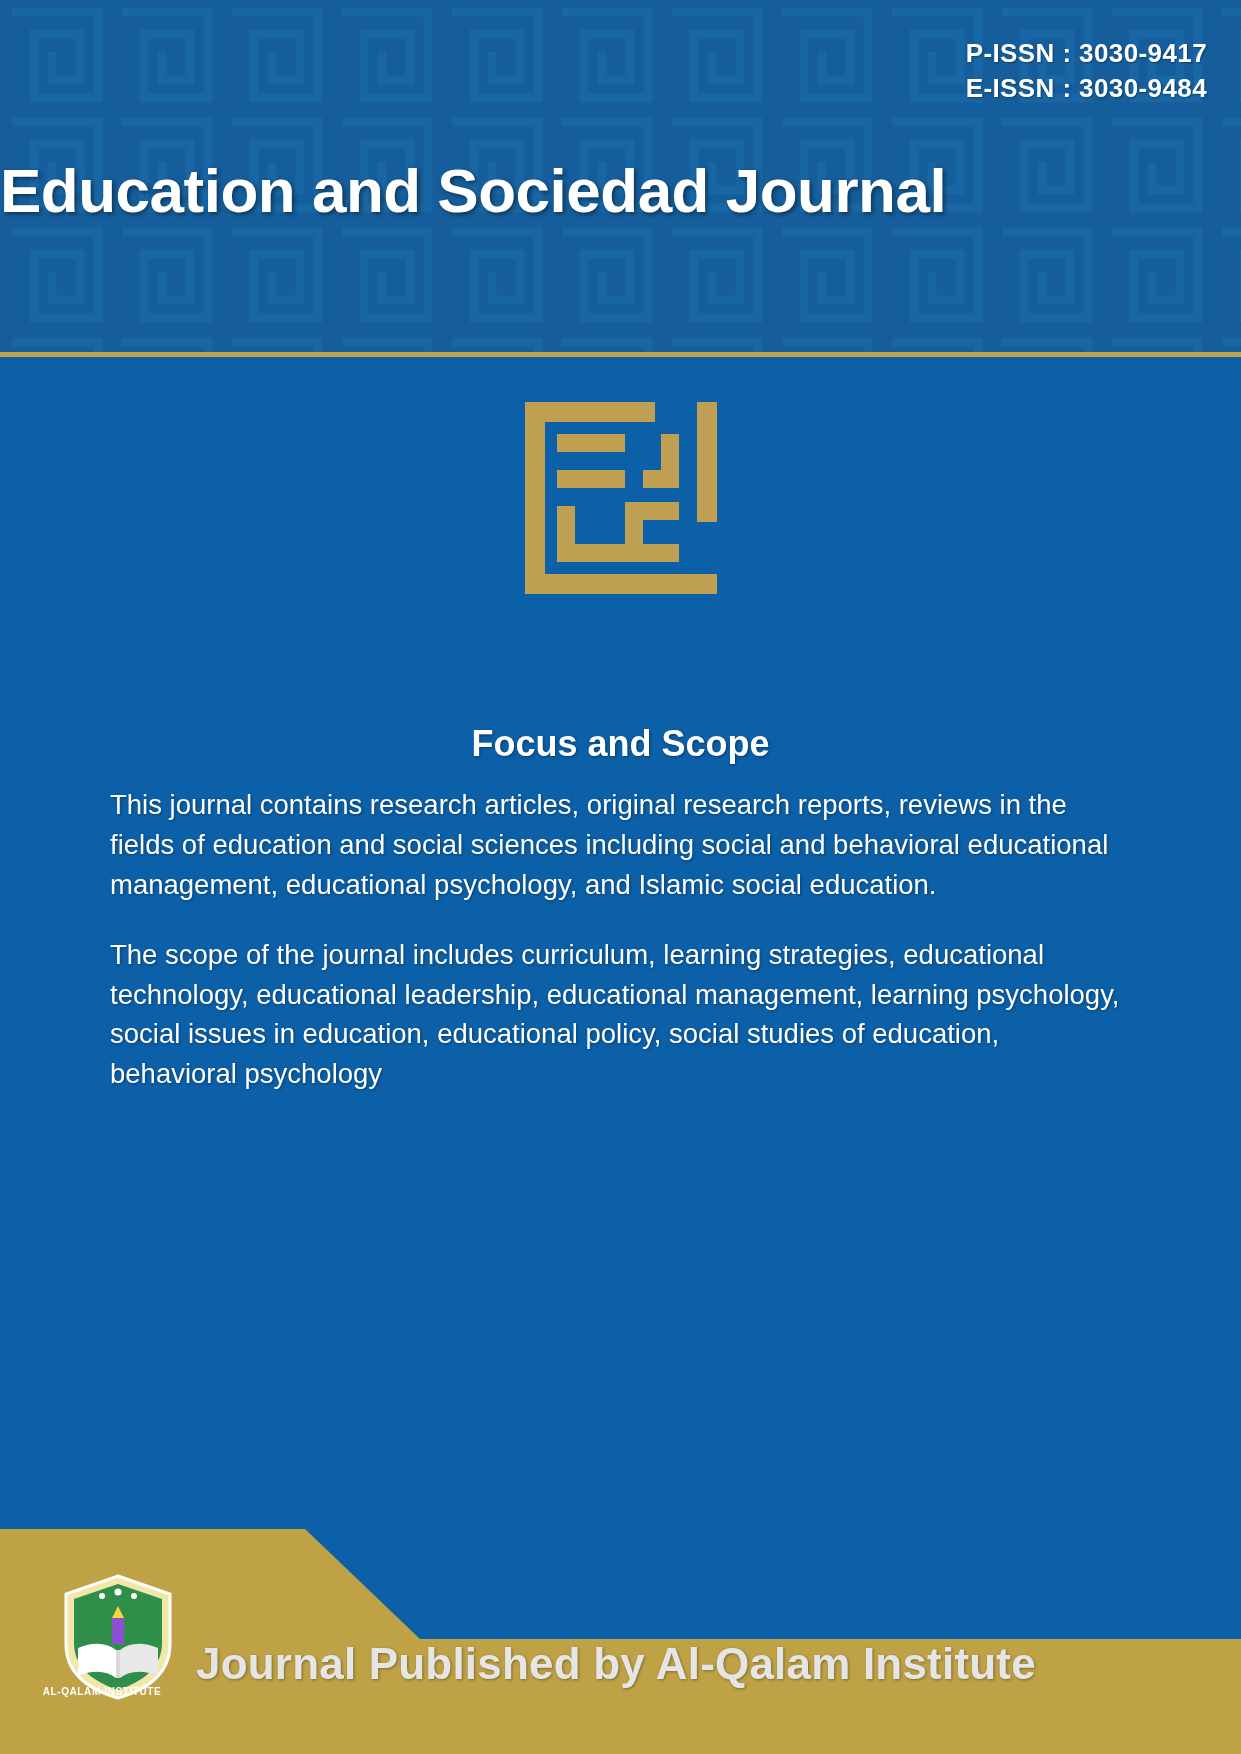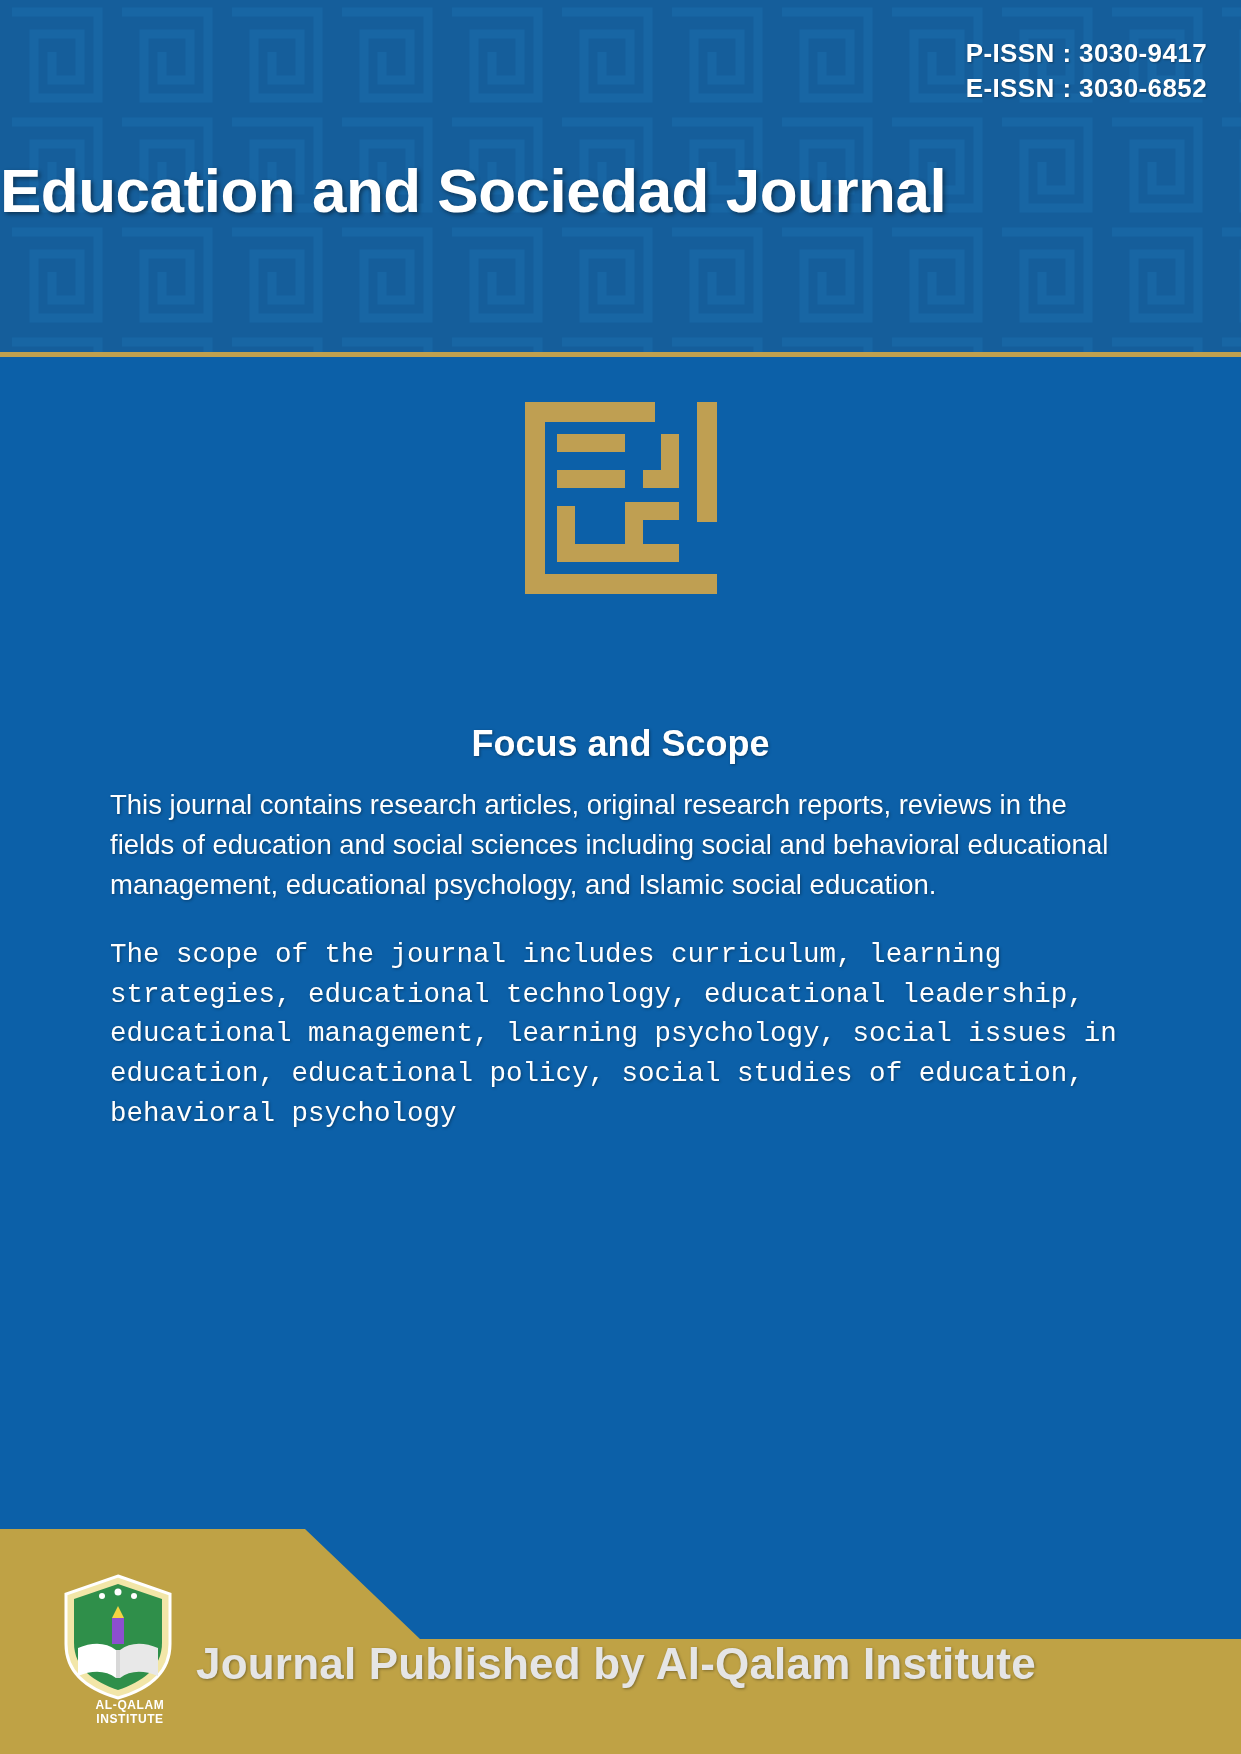--- a/index.html
+++ b/index.html
@@ -100,21 +100,20 @@
     color: #ffffff;
     font-size: 27.5px;
     line-height: 1.45;
     text-shadow: 1px 1px 3px rgba(0,0,0,0.35);
   }
   .scope-body p {
     margin: 0 0 30px 0;
   }
   .scope-body p:last-child {
     margin-bottom: 0;
-    font-family: Liberation Mono, monospace;
   }
 
   
   .footer-band {
     position: absolute;
     left: 0;
     bottom: 0;
     width: 1241px;
     height: 225px;
   }
@@ -137,29 +136,28 @@
     left: 196px;
     top: 1639px;
     color: #e5e5e5;
     font-size: 44px;
     font-weight: bold;
     letter-spacing: 0.2px;
     text-shadow: 1px 1px 3px rgba(0,0,0,0.35);
   }
   .footer-logo-caption {
     position: absolute;
-    left: 64px;
+    left: 36px;
     top: 1686px;
     width: 132px;
     text-align: center;
     color: #ffffff;
-    font-size: 12px;
+    font-size: 10px;
     font-weight: bold;
     letter-spacing: 0.6px;
-    margin-top: 12px;
   }
 </style>
 </head>
 <body>
 
 <div class="cover">
 
   <div class="header-band">
     <svg class="header-pattern" viewBox="0 0 1241 352" preserveAspectRatio="none" xmlns="http://www.w3.org/2000/svg">
       <defs>
@@ -167,21 +165,21 @@
           <g fill="none" stroke="#1b6ead" stroke-width="9">
             <path d="M12 12 H98 V98 H34 V34 H80 V80 H52 V52"></path>
           </g>
         </pattern>
       </defs>
       <rect x="0" y="0" width="1241" height="352" fill="url(#greekkey)"></rect>
     </svg>
 
     <div class="issn-block">
       <div>P-ISSN : 3030-9417</div>
-      <div>E-ISSN : 3030-6852</div>
+      <div>E-ISSN : 3030-9484</div>
     </div>
 
     <div class="journal-title">Education and Sociedad Journal</div>
   </div>
   <div class="header-rule"></div>
 
   <svg class="logo-mark" viewBox="0 0 200 200" xmlns="http://www.w3.org/2000/svg">
     <g fill="#bf9f52">
 
       <rect x="4" y="4" width="20" height="192"></rect>

